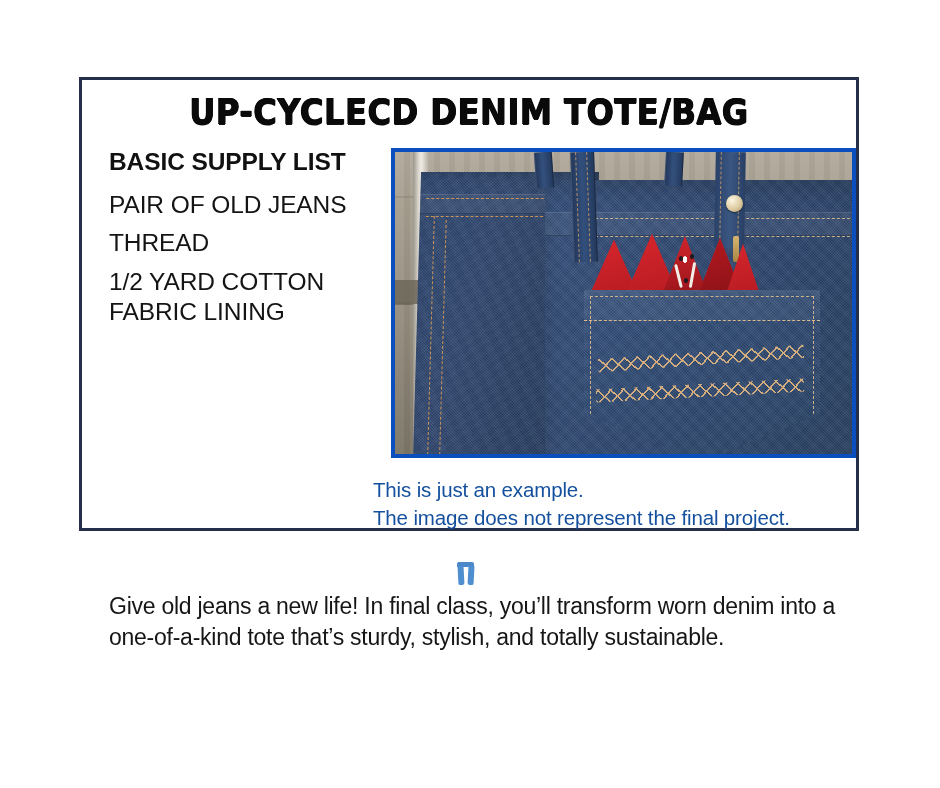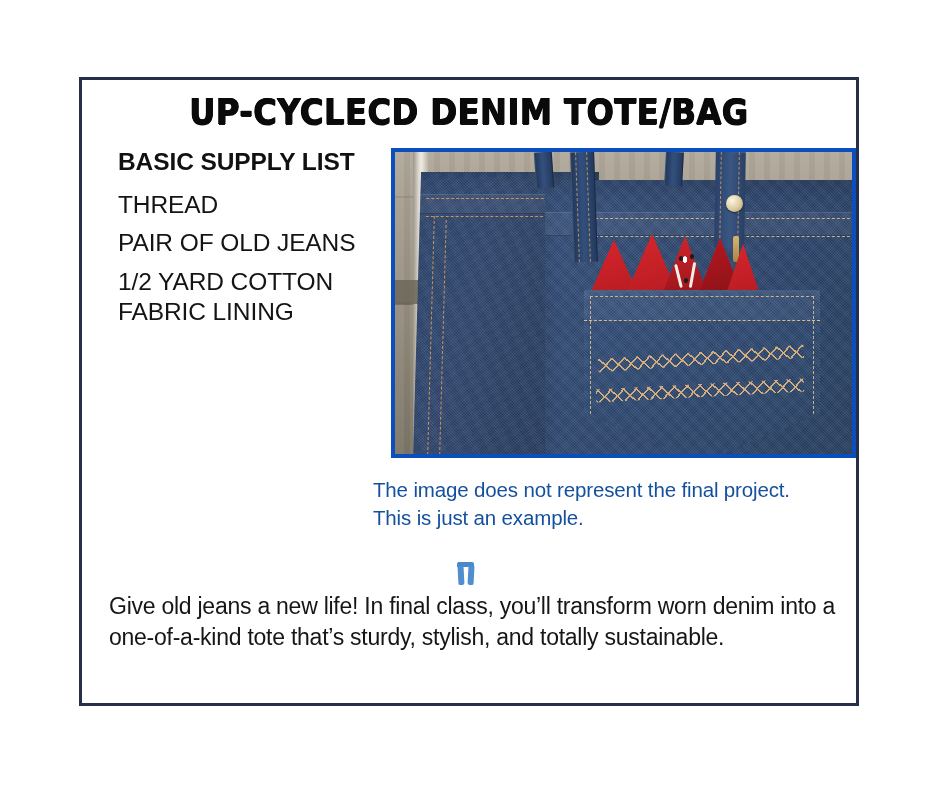--- a/index.html
+++ b/index.html
@@ -14,21 +14,21 @@
     overflow: hidden;
     position: relative;
   }
 
   
   .flyer-frame {
     position: absolute;
     left: 79px;
     top: 77px;
     width: 780px;
-    height: 629px;
+    height: 454px;
     box-sizing: border-box;
     border: 3px solid #27304b;
     background: #ffffff;
   }
   .flyer-inner {
     position: absolute;
     inset: 0;
     box-sizing: border-box;
     padding: 0;
   }
@@ -47,21 +47,21 @@
     color: #0a0a0a;
     transform: scaleX(0.92);
     line-height: 1.05;
     white-space: nowrap;
     text-shadow: 0.6px 0 0 #0a0a0a, -0.6px 0 0 #0a0a0a, 0 0.5px 0 #111;
   }
 
   
   .supply-list {
     position: absolute;
-    left: 36px;
+    left: 27px;
     top: 70px;
     width: 285px;
   }
   .supply-heading {
     font-size: 24.5px;
     font-weight: 700;
     color: #111111;
     line-height: 1.0;
     margin-bottom: 15px;
     letter-spacing: -0.1px;
@@ -357,22 +357,22 @@
 </head>
 <body>
 
 <div class="flyer-frame">
   <div class="flyer-inner">
 
     <div class="title">UP-CYCLECD DENIM TOTE/BAG</div>
 
     <div class="supply-list">
       <div class="supply-heading">BASIC SUPPLY LIST</div>
+      <div class="supply-item">PAIR OF OLD JEANS</div>
       <div class="supply-item">THREAD</div>
-      <div class="supply-item">PAIR OF OLD JEANS</div>
       <div class="supply-item two-line">1/2 YARD COTTON FABRIC LINING</div>
     </div>
 
     <div class="photo-box">
       <div class="photo-scene">
 
         <div class="wood-bg"></div>
         <div class="wood-plank-line" style="left:0;top:44px;width:100%;height:2px;opacity:.35"></div>
         <div class="wood-plank-line" style="left:0;top:150px;width:44px;height:3px;"></div>
         <div class="pole"></div>
@@ -429,22 +429,22 @@
         <div class="pocket-edge">
           <div class="stitch tan" style="left:6px;top:6px;width:224px;"></div>
           <div class="stitch vert" style="left:6px;top:6px;height:118px;border-left-color:#dcba8c;"></div>
           <div class="stitch vert" style="left:229px;top:6px;height:118px;border-left-color:#dcba8c;"></div>
         </div>
 
       </div>
     </div>
 
     <div class="caption">
+      <div>This is just an example.</div>
       <div>The image does not represent the final project.</div>
-      <div>This is just an example.</div>
     </div>
 
     <div class="lesson-heading">
       <span class="jeans-emoji">
         <span class="waist"></span>
         <span class="leg-l"></span>
         <span class="leg-r"></span>
       </span>
     </div>
 

